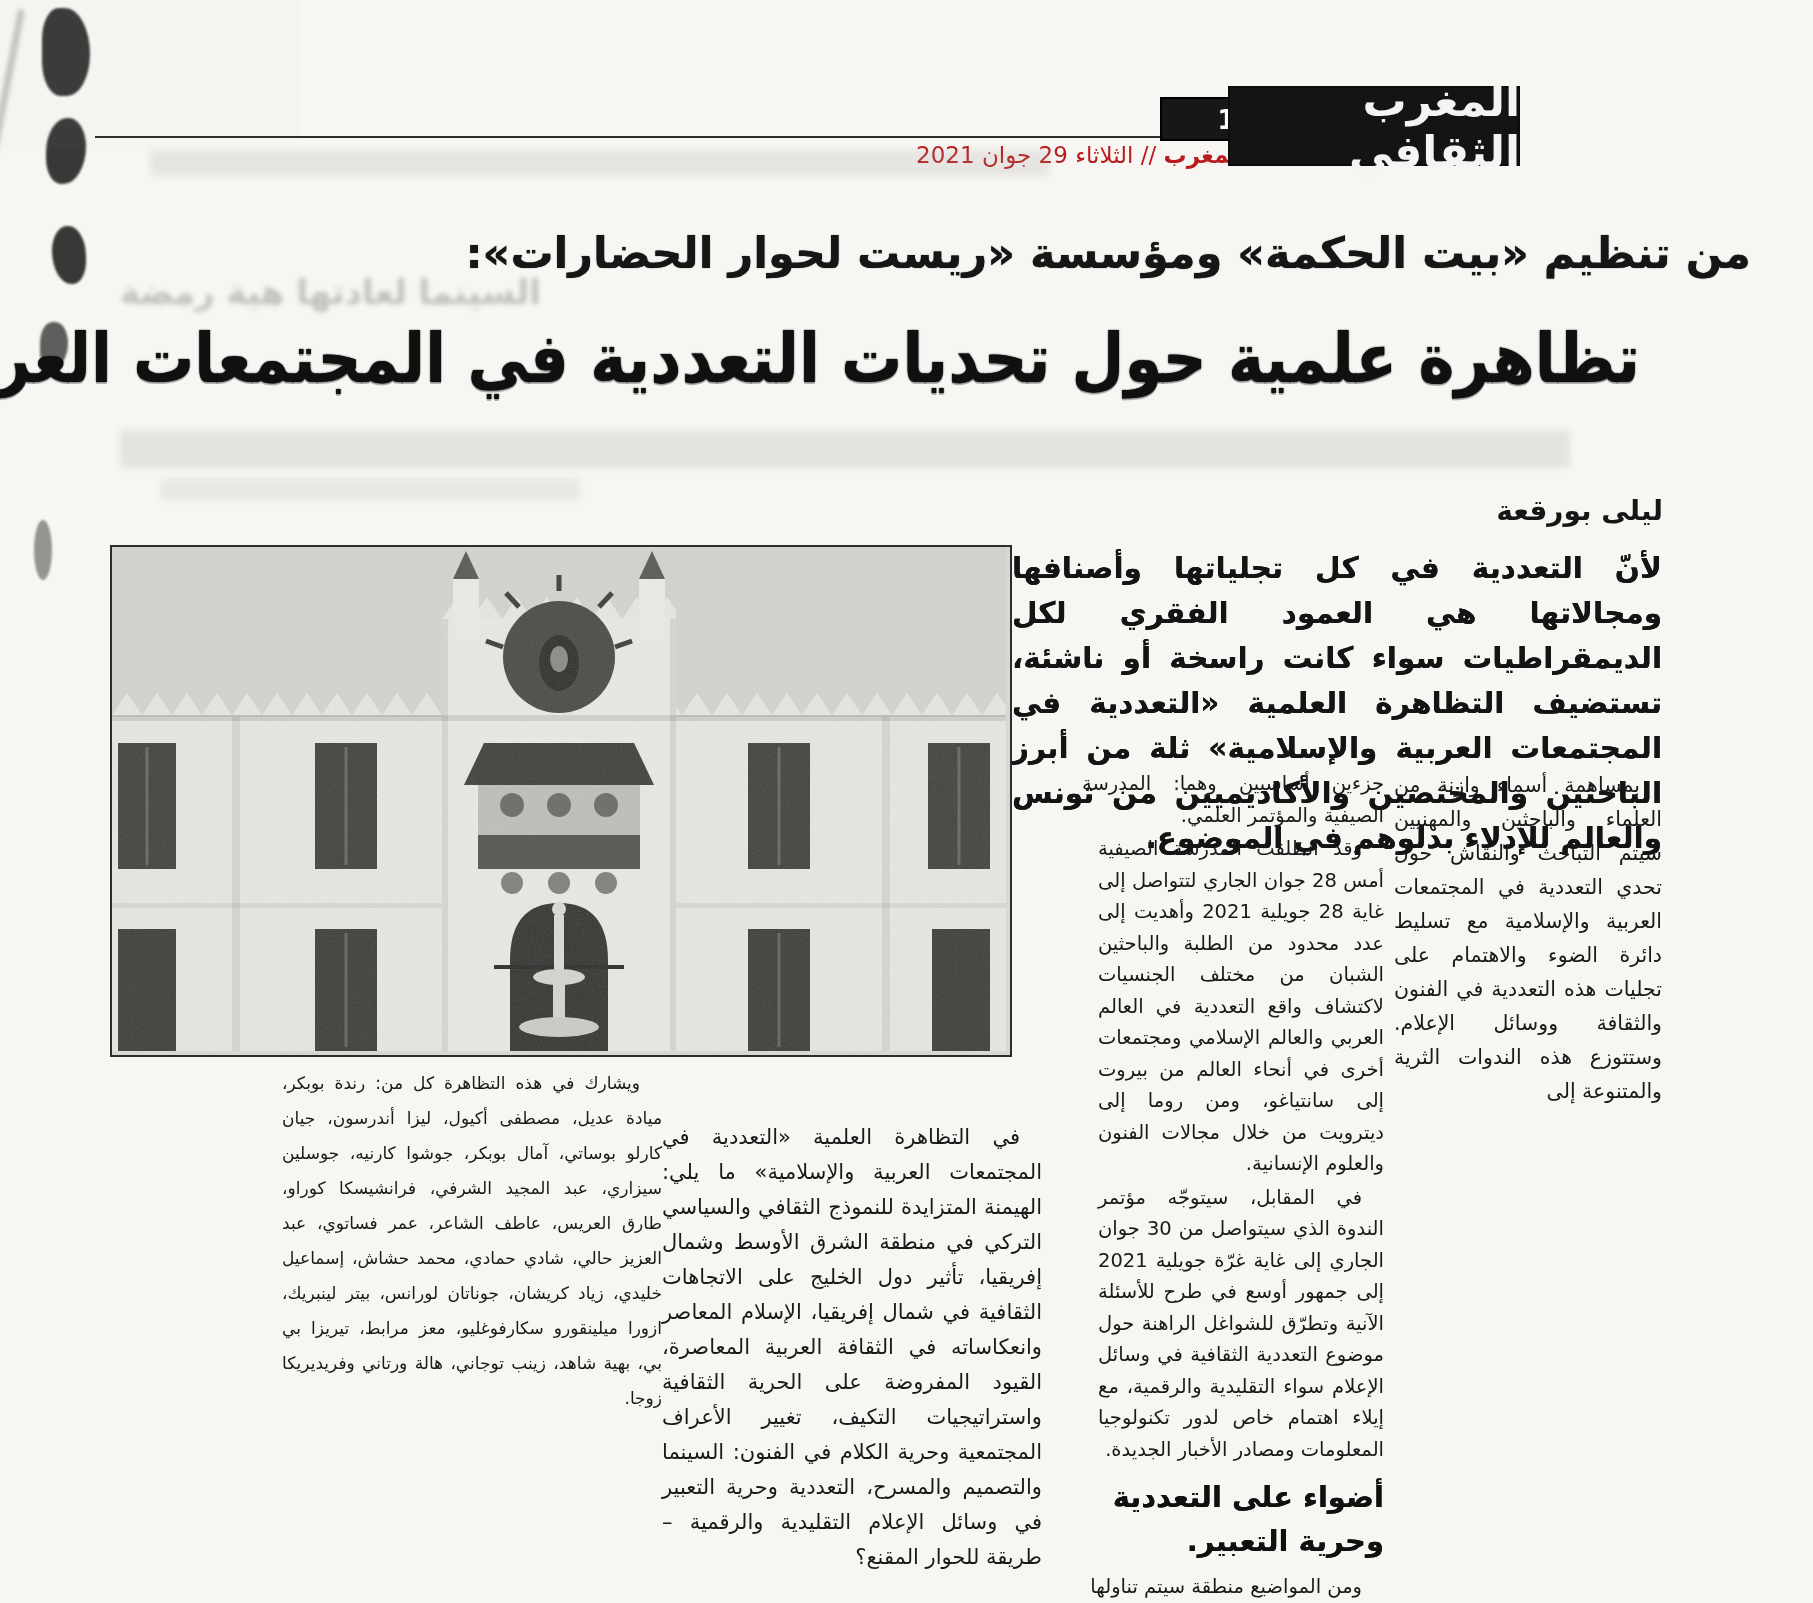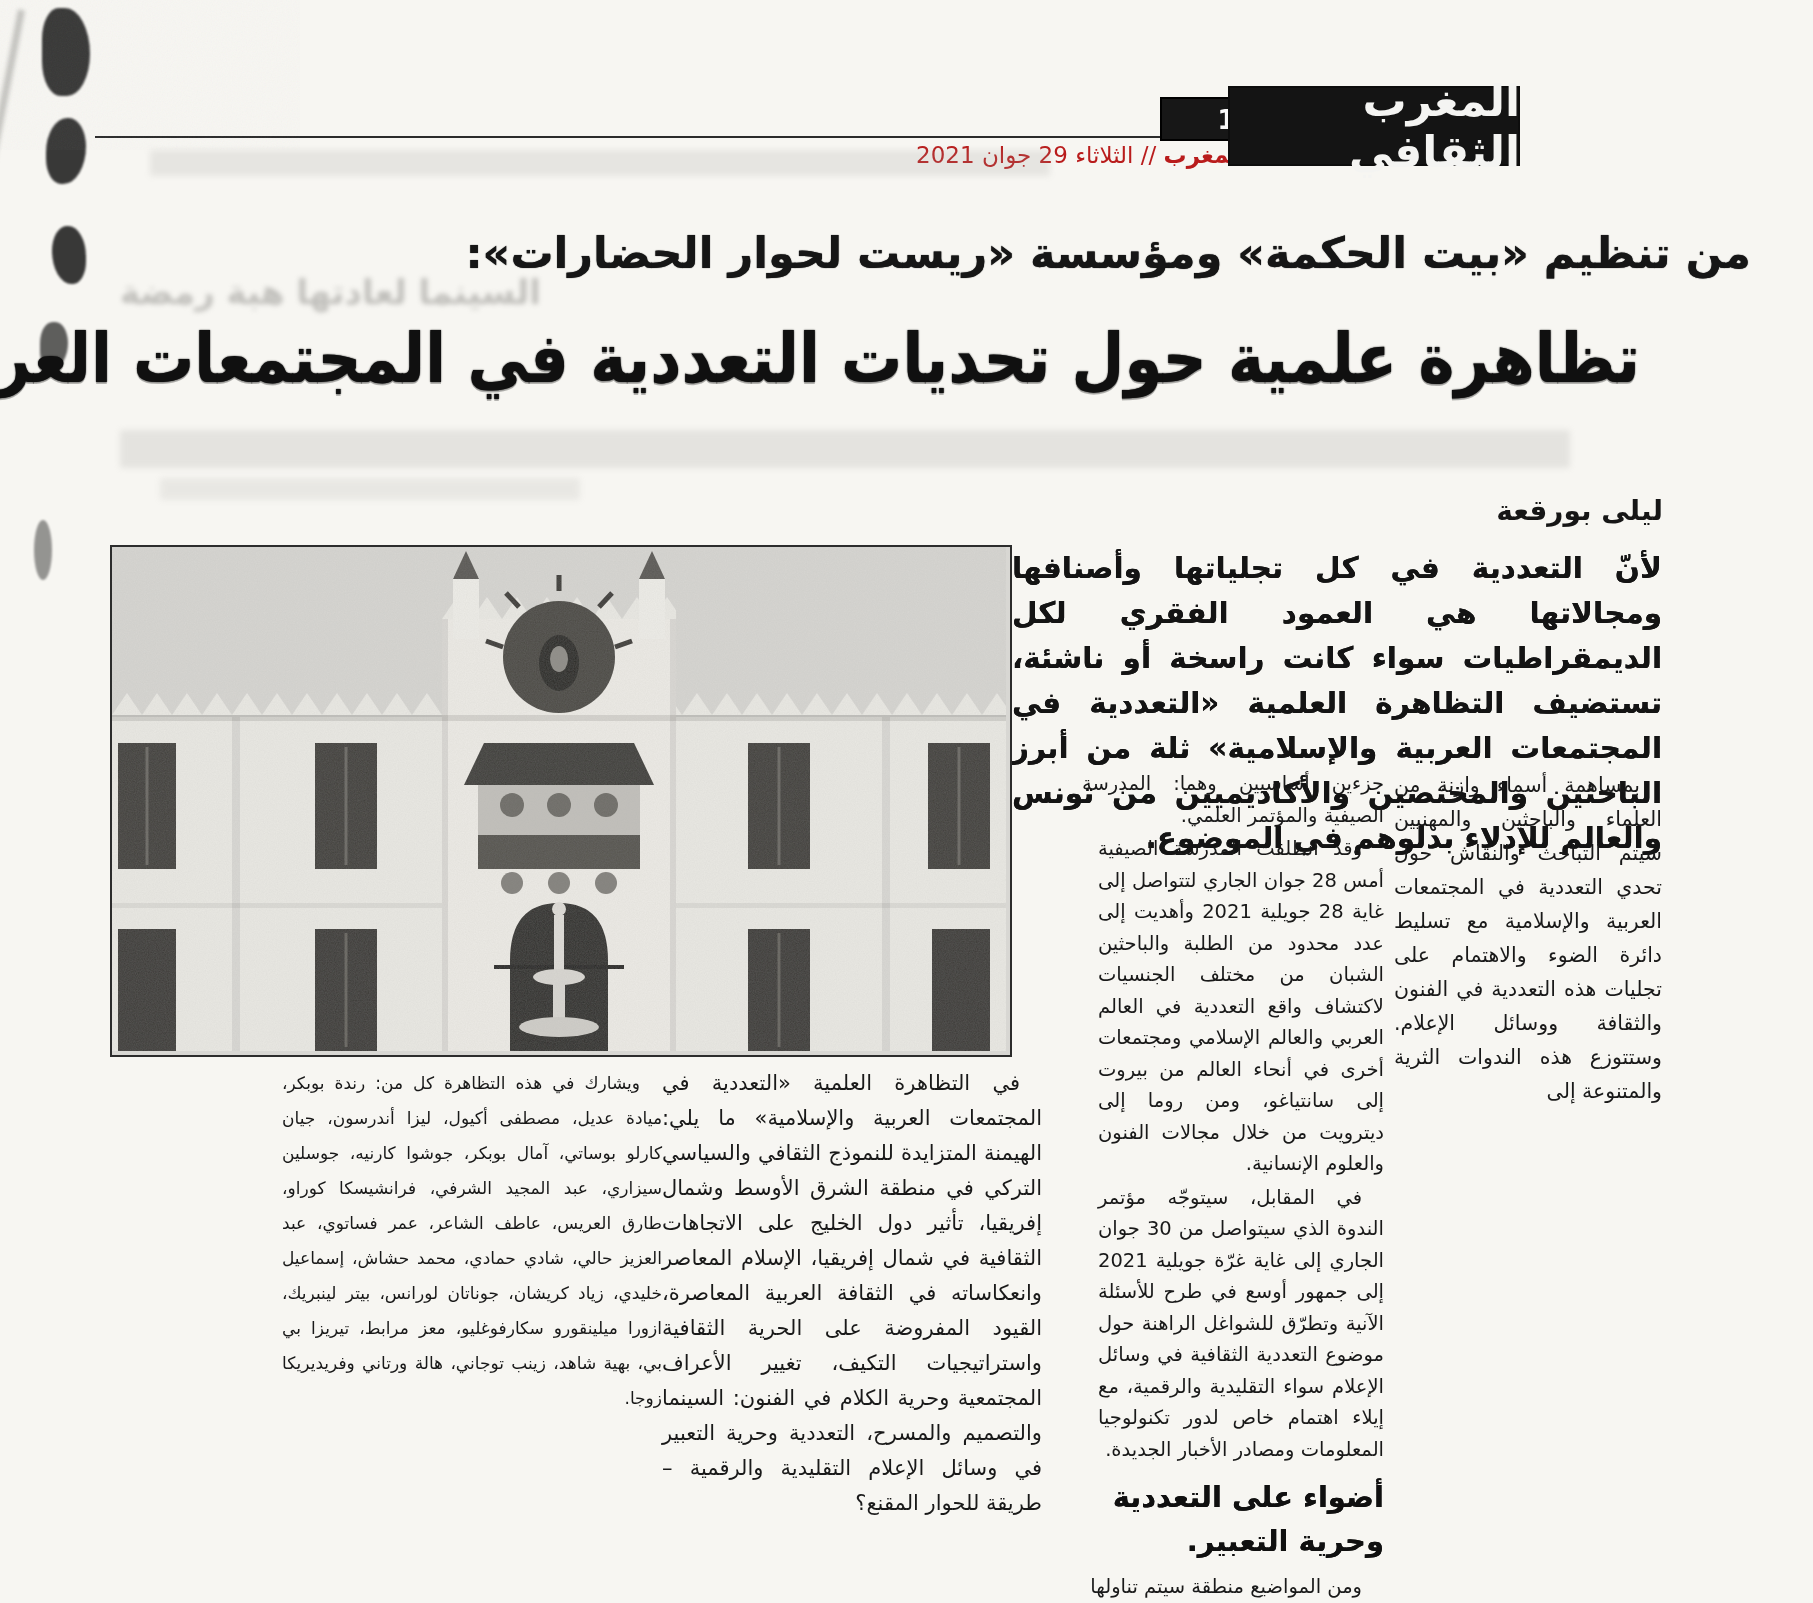--- a/index.html
+++ b/index.html
@@ -53,21 +53,21 @@
   .photo{
     position:absolute;left:110px;top:545px;width:898px;height:508px;
     border:2px solid #2c2c2c;background:#d8d7d3;z-index:2;
   }
   
   .col{position:absolute;direction:rtl;text-align:justify;color:#191919;}
   .col p{margin:0;text-indent:22px;}
   .col p + p{margin-top:2px;margin-left:16px;}
   .col-1{left:1394px;top:768px;width:268px;font-size:20.5px;line-height:34px;}
   .col-2{left:1082px;top:768px;width:302px;font-size:19.5px;line-height:31.5px;}
-  .col-3{left:662px;top:1066px;width:380px;font-size:21px;line-height:35px;}
+  .col-3{left:662px;top:1120px;width:380px;font-size:21px;line-height:35px;}
   .col-4{left:282px;top:1066px;width:380px;font-size:17px;line-height:35px;}
   .subhead{
     font-weight:bold;font-size:28px;line-height:40px;margin:10px 0 8px;
     text-align:right;white-space:pre-line;text-indent:0;color:#101010;
     text-shadow:0 0 .6px #101010;
   }
   .col-2 .subhead{font-size:29px;line-height:44px;}
   
   .smudge{position:absolute;background:#1e1e1e;filter:blur(1.2px);opacity:.88;z-index:1;}
   .streak{

